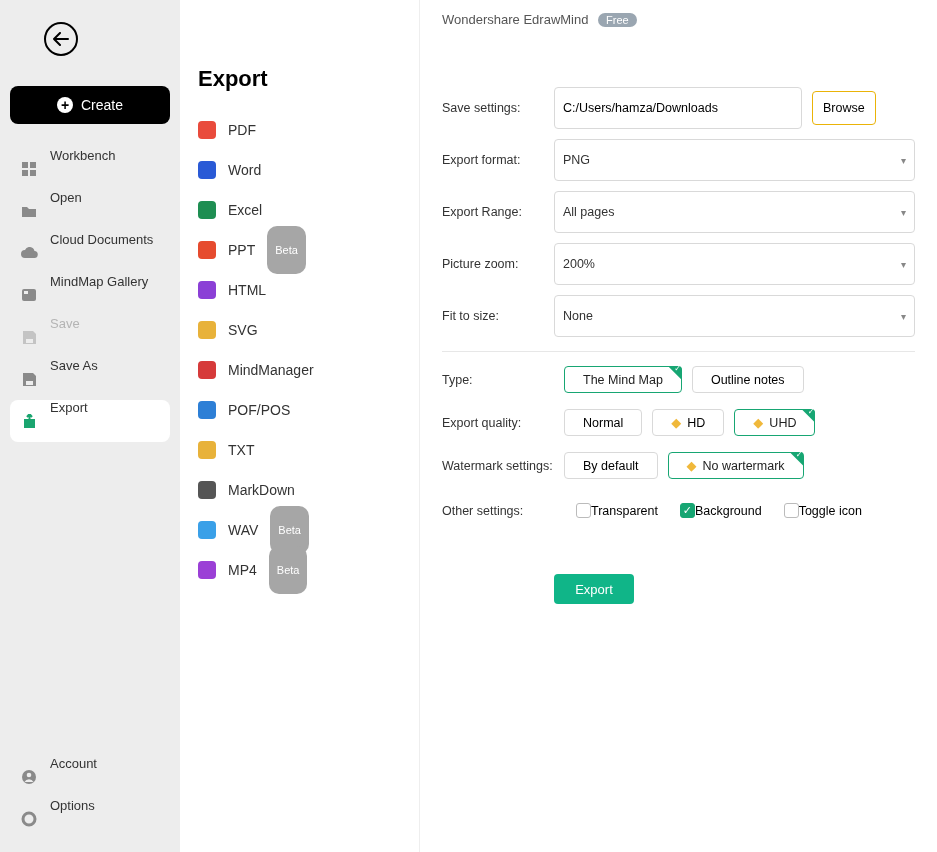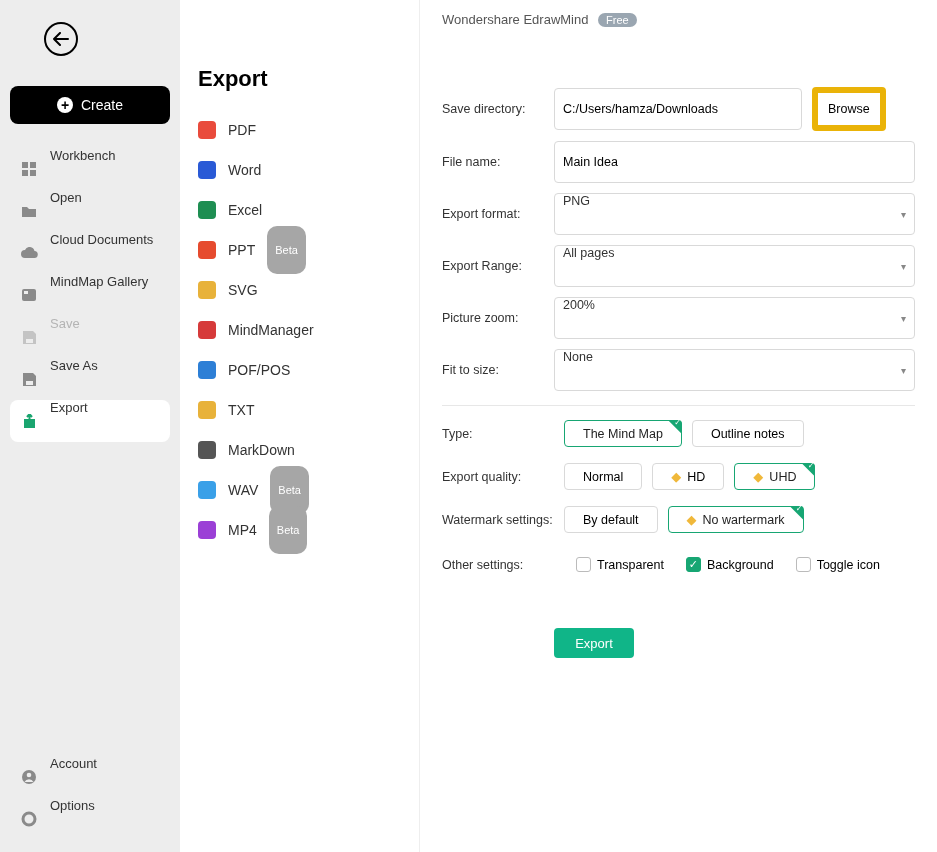--- a/index.html
+++ b/index.html
@@ -26,34 +26,34 @@
   .fmt-item .fico { width: 18px; height: 18px; border-radius: 4px; display: flex; align-items: center; justify-content: center; font-size: 9px; font-weight: 700; color: #fff; }
   .badge { background: #a6a6a6; color: #fff; font-size: 11px; padding: 18px 8px; border-radius: 10px; }
 
   
   .main { flex: 1; background: #fff; position: relative; padding: 12px 22px 0 22px; }
   .brand { text-align: left; font-size: 13px; color: #555; }
   .brand .free { display: inline-block; background: #9aa6b1; color: #fff; font-size: 11px; padding: 1px 8px; border-radius: 9px; margin-left: 6px; }
   .form { margin-top: 60px; }
   .row { display: flex; align-items: center; margin-bottom: 10px; }
   .row label { width: 112px; font-size: 12.5px; color: #333; }
-  .input, .select { flex: 1; height: 42px; border: 1px solid #d9d9d9; border-radius: 4px; padding: 0 8px; font-size: 12.5px; color: #333; background: #fff; display: flex; position: relative; }
+  .input, .select { flex: 1; height: 42px; border: 1px solid #d9d9d9; border-radius: 4px; padding: 0 8px; font-size: 12.5px; color: #333; background: #fff; display: flex; align-items: center; position: relative; }
   .select .caret { position: absolute; right: 8px; top: 50%; transform: translateY(-50%); color: #888; font-size: 10px; }
-  .browse { height: 27px; padding: 16px 10px; border: 6px solid #eab308; border-radius: 4px; font-size: 12.5px; margin-left: 10px; cursor: pointer; display: flex; align-items: center; }
+  .browse { height: 27px; padding: 16px 10px; border: 1px solid #eab308; border-radius: 4px; font-size: 12.5px; margin-left: 10px; cursor: pointer; display: flex; align-items: center; }
   .divider { height: 1px; background: #e7e7e7; margin: 14px 0; }
   .pillrow { display: flex; align-items: center; gap: 10px; }
   .pillrow label { width: 112px; font-size: 12.5px; color: #333; }
   .pill { height: 27px; padding: 0 18px; border: 1px solid #d9d9d9; border-radius: 4px; font-size: 12.5px; display: flex; align-items: center; gap: 6px; cursor: pointer; background: #fff; position: relative; }
   .pill.strong { border-color: #17a673; color: #222; }
   .pill .diamond { color: #f0b83a; font-size: 13px; }
   .pill .corner { position: absolute; top: -1px; right: -1px; width: 14px; height: 14px; background: #17a673; clip-path: polygon(100% 0, 100% 100%, 0 0); border-top-right-radius: 4px; }
   .pill .corner::after { content: "✓"; position: absolute; top: -2px; right: 1px; font-size: 8px; color: #fff; }
   .checks { display: flex; align-items: flex-end; gap: 22px; }
   .checks label.lead { width: 112px; font-size: 12.5px; color: #333; }
-  .chk { display: flex; align-items: center; gap: 6px; font-size: 12.5px; cursor: pointer; }
+  .chk { display: flex; align-items: center; font-size: 12.5px; cursor: pointer; }
   .chk .box { width: 15px; height: 15px; border: 1px solid #bbb; border-radius: 3px; display: flex; align-items: center; justify-content: center; font-size: 11px; color: #fff; }
   .chk.checked .box { background: #17a673; border-color: #17a673; }
   .export-btn { margin-top: 56px; height: 30px; width: 80px; background: #10b588; color: #fff; border-radius: 4px; display: flex; align-items: center; justify-content: center; font-size: 13px; cursor: pointer; }
   .export-wrap { display: flex; }
   .export-wrap .pad { width: 112px; }
 
   input.inner { border: none; outline: none; width: 100%; font-size: 12.5px; font-family: inherit; background: transparent; }
 </style>
 </head>
 <body>
@@ -172,20 +172,24 @@
         <div class="fmt-item">
           <span class="fico" style="background: rgb(30, 142, 82);"></span>
           <span>Excel</span>
         </div>
         <div class="fmt-item">
           <span class="fico" style="background: rgb(230, 75, 46);"></span>
           <span>PPT</span>
           <span class="badge">Beta</span>
         </div>
         <div class="fmt-item">
+          <span class="fico" style="background: rgb(139, 63, 214);"></span>
+          <span>HTML</span>
+        </div>
+        <div class="fmt-item">
           <span class="fico" style="background: rgb(232, 178, 58);"></span>
           <span>SVG</span>
         </div>
         <div class="fmt-item">
           <span class="fico" style="background: rgb(214, 58, 58);"></span>
           <span>MindManager</span>
         </div>
         <div class="fmt-item">
           <span class="fico" style="background: rgb(45, 127, 214);"></span>
           <span>POF/POS</span>
@@ -212,33 +216,27 @@
   </div>
 
   <div class="main">
     <div class="brand">
       <span>Wondershare EdrawMind</span>
       <span class="free">Free</span>
     </div>
 
     <div class="form">
       <div class="row">
-        <label>Save directory:</label>
+        <label>Save settings:</label>
         <div class="input" style="max-width:248px">
           <input class="inner" value="C:/Users/hamza/Downloads" style="">
         </div>
         <div class="browse">Browse</div>
       </div>
 
-      <div class="row">
-        <label>File name:</label>
-        <div class="input">
-          <input class="inner" value="Main Idea" style="">
-        </div>
-      </div>
 
       <div class="row">
         <label>Export format:</label>
         <div class="select">
           <span>PNG</span>
           <span class="caret">▾</span>
         </div>
       </div>
 
       <div class="row">

